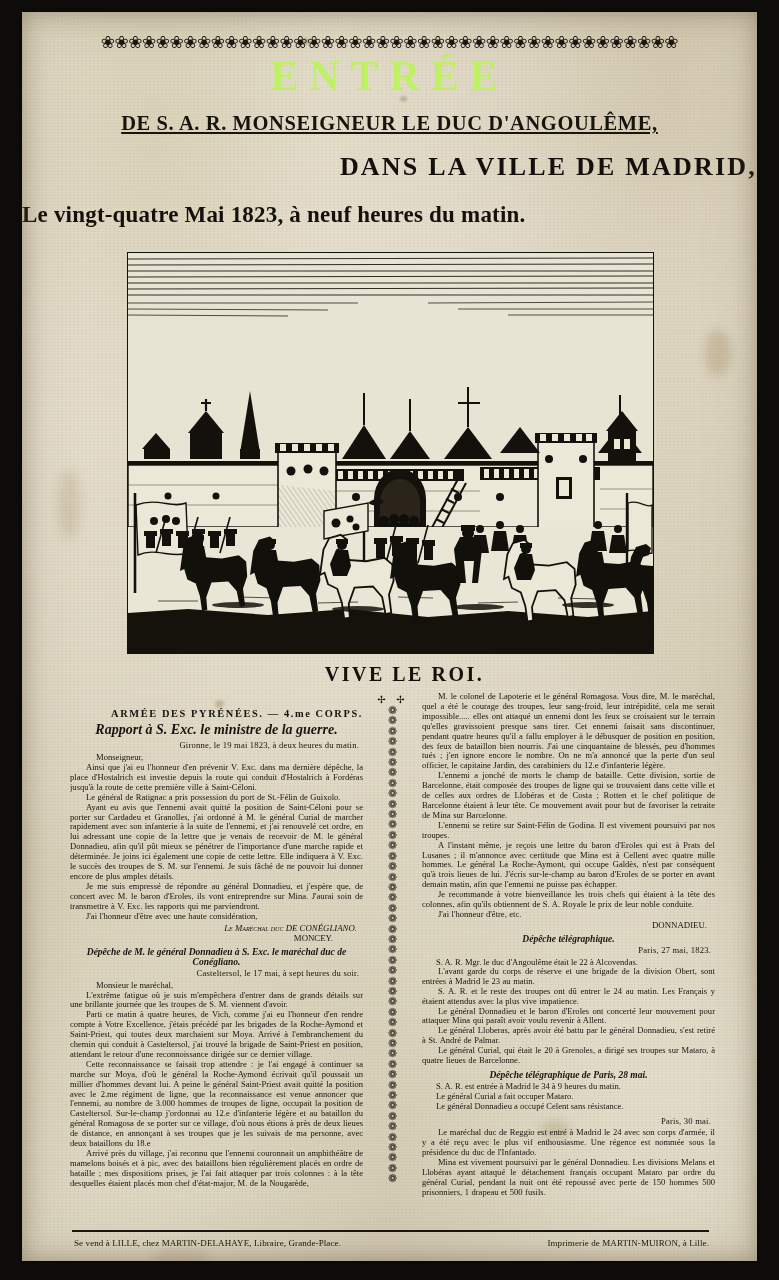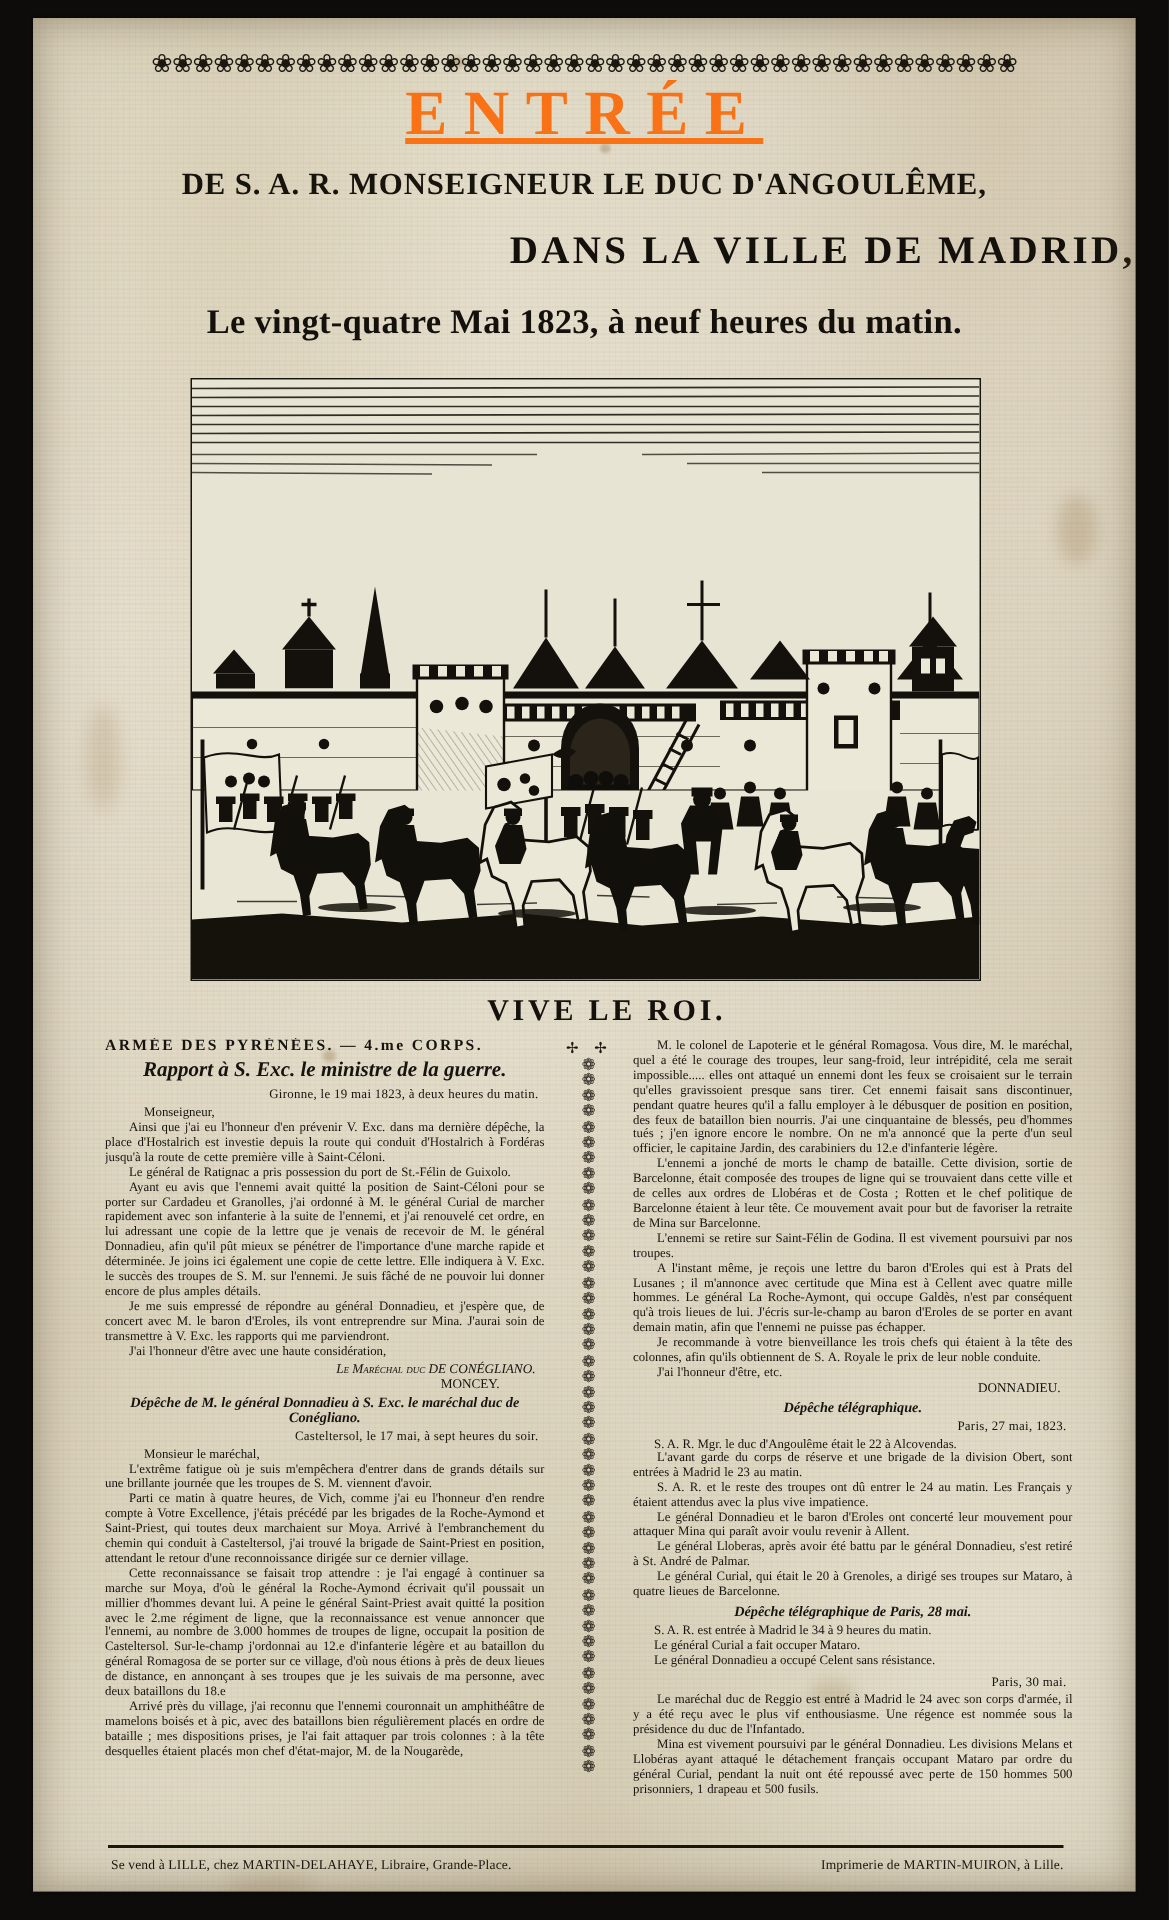--- a/index.html
+++ b/index.html
@@ -41,33 +41,34 @@
   .content{position:absolute;left:22px;top:12px;width:735px;height:1249px;color:#17140f;}
 
   .ornrow{
     position:absolute;left:55px;top:20px;width:625px;height:22px;
     font-size:17px;line-height:22px;letter-spacing:-0.5px;
     white-space:nowrap;overflow:hidden;color:#1a1710;text-align:center;
   }
   h1.title{
     position:absolute;left:0;top:40px;width:735px;margin:0;text-align:center;
     font-family:"Liberation Serif", serif;font-weight:700;
-    font-size:42px;letter-spacing:11px;color:#f97316;text-decoration:underline;
+    font-size:42px;letter-spacing:11px;color:#bef264;
   }
   .sub1{
     position:absolute;left:0;top:100px;width:735px;text-align:center;
     font-weight:700;font-size:20.5px;letter-spacing:.6px;color:#17140e;
     font-variant:small-caps;
+    text-decoration:underline;
   }
   .sub2{
     position:absolute;left:0;top:140px;width:735px;text-align:right;
     font-weight:700;font-size:26px;letter-spacing:2.2px;color:#14110c;
   }
   .sub3{
-    position:absolute;left:0;top:190px;width:735px;text-align:center;
+    position:absolute;left:0;top:190px;width:735px;
     font-weight:700;font-size:23px;letter-spacing:.2px;color:#14110c;
   }
 
   
   .plate{
     position:absolute;left:105px;top:240px;width:525px;height:400px;
     border:1.6px solid #16130d;background:#e6e2d2;overflow:hidden;
   }
   .plate svg{display:block;width:100%;height:100%;}
 
@@ -82,22 +83,22 @@
   .colL{left:0;}
   .colR{left:352px;}
   .divider{
     position:absolute;left:303px;top:2px;width:40px;height:520px;
     text-align:center;font-size:11px;line-height:10.4px;color:#1c1811;
     overflow:hidden;letter-spacing:1px;
   }
   .divider .topdots{display:block;font-size:10px;line-height:11px;letter-spacing:4px;}
 
   .hd{
-    text-align:left;font-weight:700;font-size:10.4px;letter-spacing:1.6px;
-    margin:0 0 3px 0;
+    text-align:right;font-weight:700;font-size:10.4px;letter-spacing:1.6px;
+    margin:16px 0 3px 0;
   }
   .hd-it{
     text-align:center;font-style:italic;font-size:14px;font-weight:700;margin:0 0 2px 0;
   }
   .datum{text-align:right;font-size:8.6px;margin:0 4px 2px 0;letter-spacing:.2px;}
   .salut{font-size:8.6px;margin:0 0 1px 26px;}
   p.body{
     margin:0;font-size:8.55px;line-height:9.9px;text-align:justify;
     text-indent:16px;letter-spacing:0px;word-spacing:.4px;
   }

